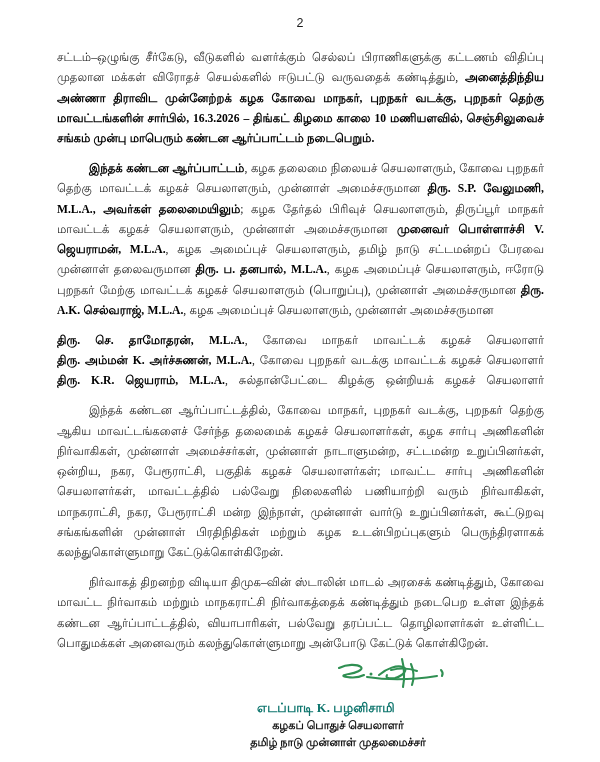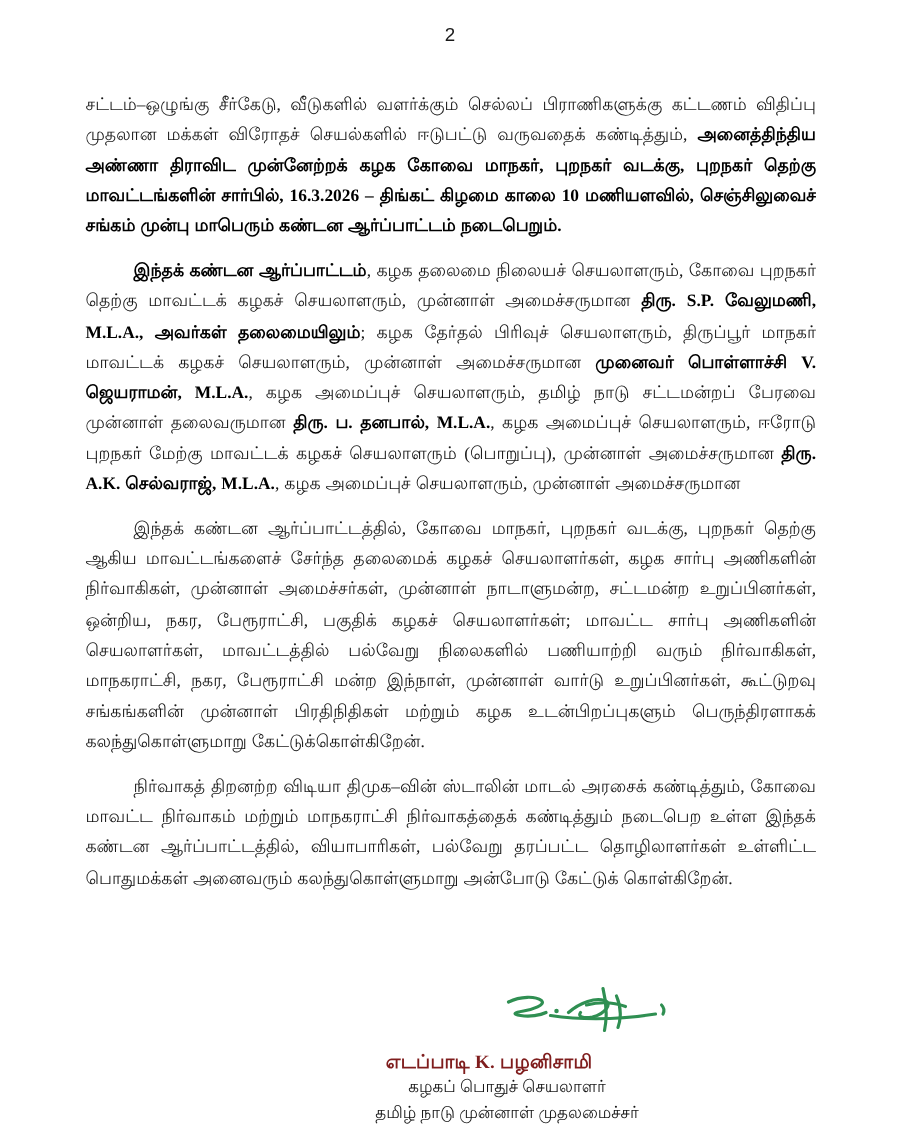--- a/index.html
+++ b/index.html
@@ -33,21 +33,21 @@
     text-align: center;
     font-size: 12.5px;
     font-family: "Liberation Sans", sans-serif;
     color: #1a1a1a;
     letter-spacing: 0.2px;
   }
 
   .body-area {
     position: absolute;
     left: 57px;
-    top: 60px;
+    top: 48px;
     width: 487px;
   }
 
   p.para {
     margin: 0 0 9.5px 0;
     text-align: justify;
     text-justify: inter-word;
     font-size: 11.6px;
     line-height: 20.3px;
     color: #161616;
@@ -107,46 +107,50 @@
   }
 
   .sig-block {
     width: 600px;
     text-align: center;
     margin-top: 2px;
   }
   .sig-name {
     font-size: 12.6px;
     font-weight: 700;
-    color: #7f1d1d;
+    color: #0f766e;
     line-height: 18px;
     letter-spacing: 0.2px;
     padding-left: 52px;
   }
   .sig-line {
     font-size: 11.2px;
     color: #151515;
     line-height: 17px;
     padding-left: 76px;
+    font-weight: bold;
   }
 </style>
 </head>
 <body>
 
 <div class="page">
 
   <div class="page-number">2</div>
 
   <div class="body-area">
 
     <p class="para" id="p1"><span>சட்டம்–ஒழுங்கு சீர்கேடு, வீடுகளில் வளர்க்கும் செல்லப் பிராணிகளுக்கு கட்டணம் விதிப்பு முதலான மக்கள் விரோதச் செயல்களில் ஈடுபட்டு வருவதைக் கண்டித்தும், </span><b>அனைத்திந்திய அண்ணா திராவிட முன்னேற்றக் கழக கோவை மாநகர், புறநகர் வடக்கு, புறநகர் தெற்கு மாவட்டங்களின் சார்பில், 16.3.2026 – திங்கட் கிழமை காலை 10 மணியளவில், செஞ்சிலுவைச் சங்கம் முன்பு மாபெரும் கண்டன ஆர்ப்பாட்டம் நடைபெறும்.</b></p>
 
     <p class="para indent" id="p2"><b>இந்தக் கண்டன ஆர்ப்பாட்டம்</b><span>, கழக தலைமை நிலையச் செயலாளரும், கோவை புறநகர் தெற்கு மாவட்டக் கழகச் செயலாளரும், முன்னாள் அமைச்சருமான </span><b>திரு. S.P. வேலுமணி, M.L.A., அவர்கள் தலைமையிலும்</b><span>; கழக தேர்தல் பிரிவுச் செயலாளரும், திருப்பூர் மாநகர் மாவட்டக் கழகச் செயலாளரும், முன்னாள் அமைச்சருமான </span><b>முனைவர் பொள்ளாச்சி V. ஜெயராமன், M.L.A.</b><span>, கழக அமைப்புச் செயலாளரும், தமிழ் நாடு சட்டமன்றப் பேரவை முன்னாள் தலைவருமான </span><b>திரு. ப. தனபால், M.L.A.</b><span>, கழக அமைப்புச் செயலாளரும், ஈரோடு புறநகர் மேற்கு மாவட்டக் கழகச் செயலாளரும் (பொறுப்பு), முன்னாள் அமைச்சருமான </span><b>திரு. A.K. செல்வராஜ், M.L.A.</b><span>, கழக அமைப்புச் செயலாளரும், முன்னாள் அமைச்சருமான</span></p>
 
     <div class="namelist" id="namelist">
+        <span class="nline"><b>திரு. செ. தாமோதரன், M.L.A.</b><span>, கோவை மாநகர் மாவட்டக் கழகச் செயலாளர்</span></span>
+        <span class="nline"><b>திரு. அம்மன் K. அர்ச்சுணன், M.L.A.</b><span>, கோவை புறநகர் வடக்கு மாவட்டக் கழகச் செயலாளர்</span></span>
+        <span class="nline"><b>திரு. K.R. ஜெயராம், M.L.A.</b><span>, சுல்தான்பேட்டை கிழக்கு ஒன்றியக் கழகச் செயலாளர்</span></span>
       </div>
 
     <p class="para indent" id="p3"><span>இந்தக் கண்டன ஆர்ப்பாட்டத்தில், கோவை மாநகர், புறநகர் வடக்கு, புறநகர் தெற்கு ஆகிய மாவட்டங்களைச் சேர்ந்த தலைமைக் கழகச் செயலாளர்கள், கழக சார்பு அணிகளின் நிர்வாகிகள், முன்னாள் அமைச்சர்கள், முன்னாள் நாடாளுமன்ற, சட்டமன்ற உறுப்பினர்கள், ஒன்றிய, நகர, பேரூராட்சி, பகுதிக் கழகச் செயலாளர்கள்; மாவட்ட சார்பு அணிகளின் செயலாளர்கள், மாவட்டத்தில் பல்வேறு நிலைகளில் பணியாற்றி வரும் நிர்வாகிகள், மாநகராட்சி, நகர, பேரூராட்சி மன்ற இந்நாள், முன்னாள் வார்டு உறுப்பினர்கள், கூட்டுறவு சங்கங்களின் முன்னாள் பிரதிநிதிகள் மற்றும் கழக உடன்பிறப்புகளும் பெருந்திரளாகக் கலந்துகொள்ளுமாறு கேட்டுக்கொள்கிறேன்.</span></p>
 
     <p class="para indent tight" id="p4"><span>நிர்வாகத் திறனற்ற விடியா திமுக–வின் ஸ்டாலின் மாடல் அரசைக் கண்டித்தும், கோவை மாவட்ட நிர்வாகம் மற்றும் மாநகராட்சி நிர்வாகத்தைக் கண்டித்தும் நடைபெற உள்ள இந்தக் கண்டன ஆர்ப்பாட்டத்தில், வியாபாரிகள், பல்வேறு தரப்பட்ட தொழிலாளர்கள் உள்ளிட்ட பொதுமக்கள் அனைவரும் கலந்துகொள்ளுமாறு அன்போடு கேட்டுக் கொள்கிறேன்.</span></p>
 
   </div>
 
   <div class="sig-wrap">
     <div class="signature">

